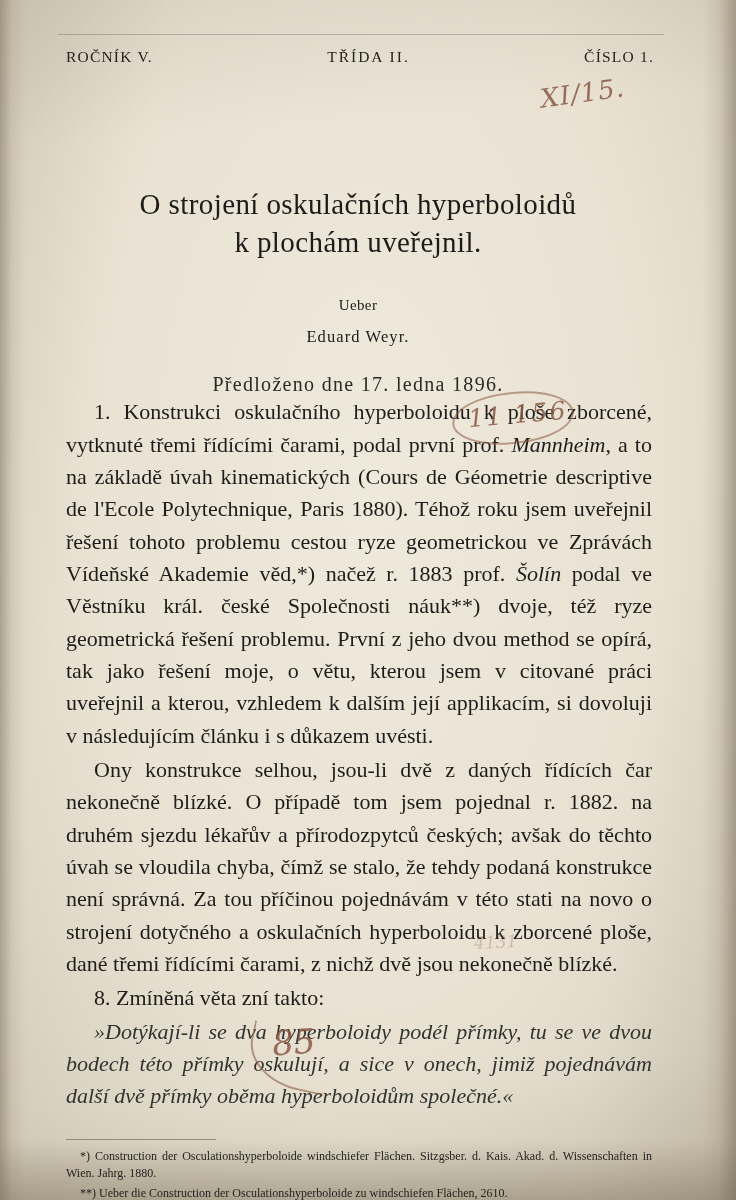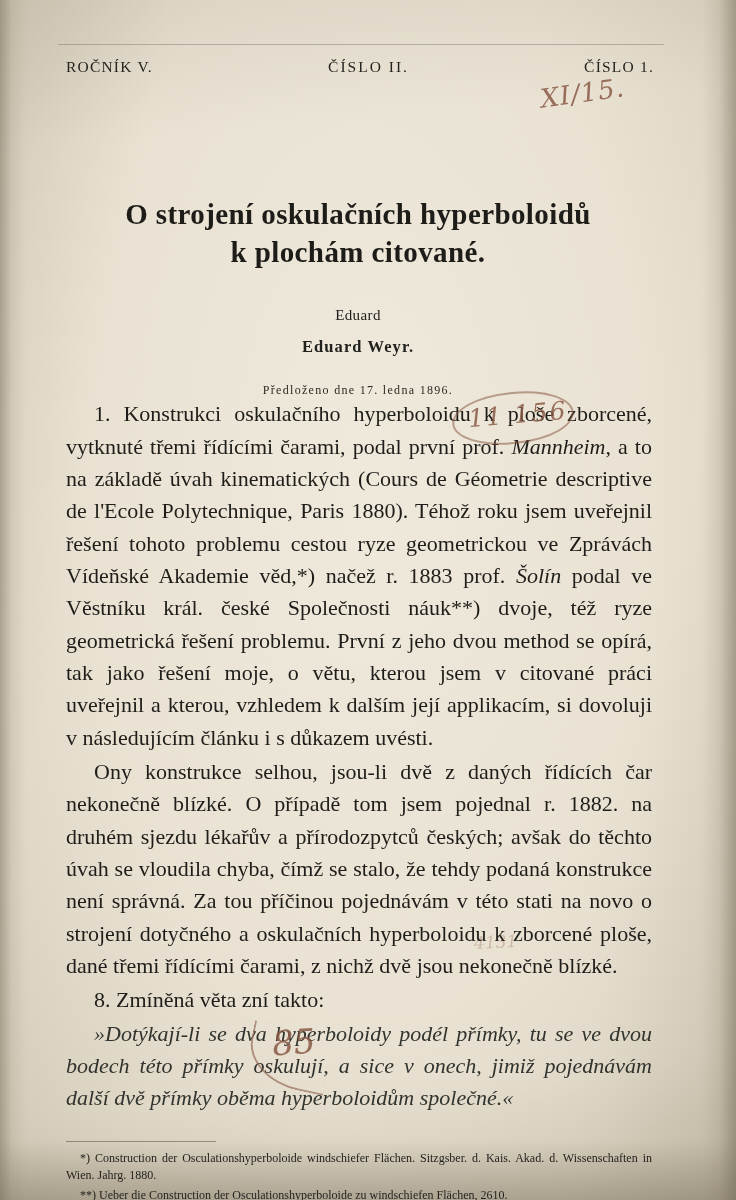--- a/index.html
+++ b/index.html
@@ -46,21 +46,21 @@
   .edge-bottom {
     position: absolute;
     bottom: 0; left: 0;
     width: 736px; height: 60px;
     background: linear-gradient(0deg, rgba(110,100,82,0.40) 0%, rgba(255,255,255,0) 100%);
     pointer-events: none;
   }
   .sheet {
     position: absolute;
     left: 48px;
-    top: 30px;
+    top: 20px;
     width: 620px;
     height: 1020px;
     color: #20201c;
   }
 
   
   .runhead {
     position: relative;
     display: flex;
     align-items: baseline;
@@ -140,41 +140,41 @@
     transform: rotate(-3deg);
   }
 
   
   .title {
     text-align: center;
     margin-top: 120px;
     font-size: 29px;
     line-height: 1.30;
     letter-spacing: 0.4px;
-    font-weight: 700;
+    font-weight: 400;
     color: #1d1c18;
   }
   .title .l2 { display: block; }
   .byline-label {
     text-align: center;
     margin-top: 36px;
     font-size: 15px;
     letter-spacing: .4px;
   }
   .byline-name {
     text-align: center;
     margin-top: 13px;
     font-size: 16.5px;
-    font-weight: bold;
+    font-weight: normal;
     letter-spacing: 1.1px;
   }
   .presented {
     text-align: center;
     margin-top: 26px;
-    font-size: 12px;
+    font-size: 20px;
     letter-spacing: 1.3px;
     color: #2b2a24;
   }
 
   
   .body {
     padding: 0 16px 0 18px;
     font-size: 22px;
     line-height: 1.47;
     text-align: justify;
@@ -235,30 +235,30 @@
   <div class="grain"></div>
   <div class="edge-left"></div>
   <div class="edge-right"></div>
   <div class="edge-bottom"></div>
 
   <div class="sheet">
 
     <div class="runhead">
       <div class="runhead-rule"></div>
       <span>ROČNÍK V.</span>
-      <span class="center">ČÍSLO II.</span>
+      <span class="center">TŘÍDA II.</span>
       <span>ČÍSLO 1.</span>
     </div>
 
     <h1 class="title">
       <span>O strojení oskulačních hyperboloidů</span>
-      <span class="l2">k plochám citované.</span>
+      <span class="l2">k plochám uveřejnil.</span>
     </h1>
 
-    <div class="byline-label">Eduard</div>
+    <div class="byline-label">Ueber</div>
     <div class="byline-name">Eduard Weyr.</div>
     <div class="presented">Předloženo dne 17. ledna 1896.</div>
 
     <div class="body">
       <p>1. Konstrukci oskulačního hyperboloidu k ploše zborcené, vytknuté třemi řídícími čarami, podal první prof. <em class="it">Mannheim</em>, a to na základě úvah kinematických (Cours de Géometrie descriptive de l'Ecole Polytechnique, Paris 1880). Téhož roku jsem uveřejnil řešení tohoto problemu cestou ryze geometrickou ve Zprávách Vídeňské Akademie věd,*) načež r. 1883 prof. <em class="it">Šolín</em> podal ve Věstníku král. české Společnosti náuk**) dvoje, též ryze geometrická řešení problemu. První z jeho dvou method se opírá, tak jako řešení moje, o větu, kterou jsem v citované práci uveřejnil a kterou, vzhledem k dalším její applikacím, si dovoluji v následujícím článku i s důkazem uvésti.</p>
       <p>Ony konstrukce selhou, jsou-li dvě z daných řídících čar nekonečně blízké. O případě tom jsem pojednal r. 1882. na druhém sjezdu lékařův a přírodozpytců českých; avšak do těchto úvah se vloudila chyba, čímž se stalo, že tehdy podaná konstrukce není správná. Za tou příčinou pojednávám v této stati na novo o strojení dotyčného a oskulačních hyperboloidu k zborcené ploše, dané třemi řídícími čarami, z nichž dvě jsou nekonečně blízké.</p>
       <p class="tight">8. Zmíněná věta zní takto:</p>
       <p class="quote">»Dotýkají-li se dva hyperboloidy podél přímky, tu se ve dvou bodech této přímky oskulují, a sice v onech, jimiž pojednávám další dvě přímky oběma hyperboloidům společné.«</p>
     </div>
 

